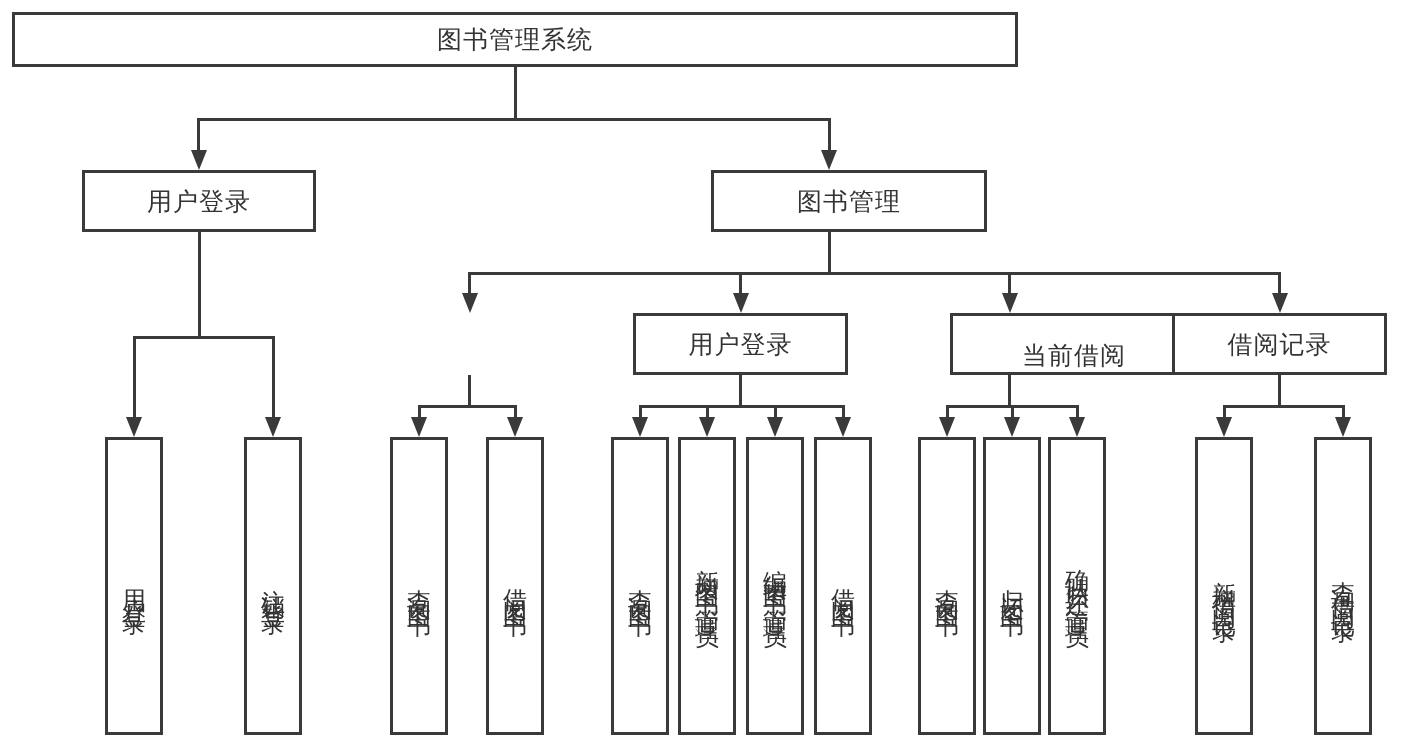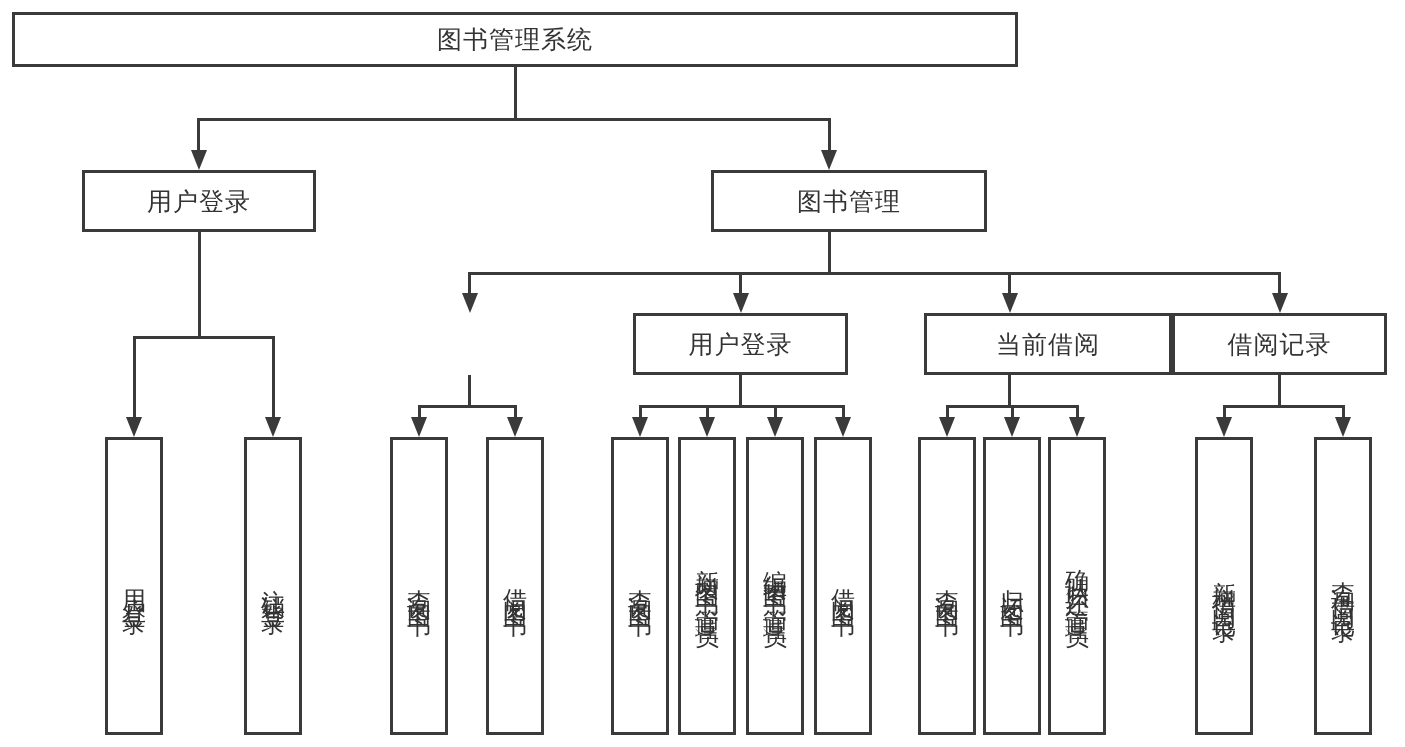--- a/index.html
+++ b/index.html
@@ -103,21 +103,21 @@
   <div class="hbox" style="left:82px;top:170px;width:234px;height:62px;">
     <span>用户登录</span>
   </div>
   <div class="hbox" style="left:711px;top:170px;width:276px;height:62px;">
     <span>图书管理</span>
   </div>
 
   <div class="hbox" style="left:633px;top:313px;width:215px;height:62px;">
     <span>用户登录</span>
   </div>
-  <div class="hbox" style="left:924px;top:313px;width:248px;height:62px;">
+  <div class="hbox" style="left:950px;top:313px;width:248px;height:62px;align-items:flex-end;">
     <span>当前借阅</span>
   </div>
   <div class="hbox" style="left:1172px;top:313px;width:215px;height:62px;">
     <span>借阅记录</span>
   </div>
 
   <div class="vbox" style="left:105px;">
     <span class="vtext">用户登录</span>
   </div>
   <div class="vbox" style="left:244px;">

